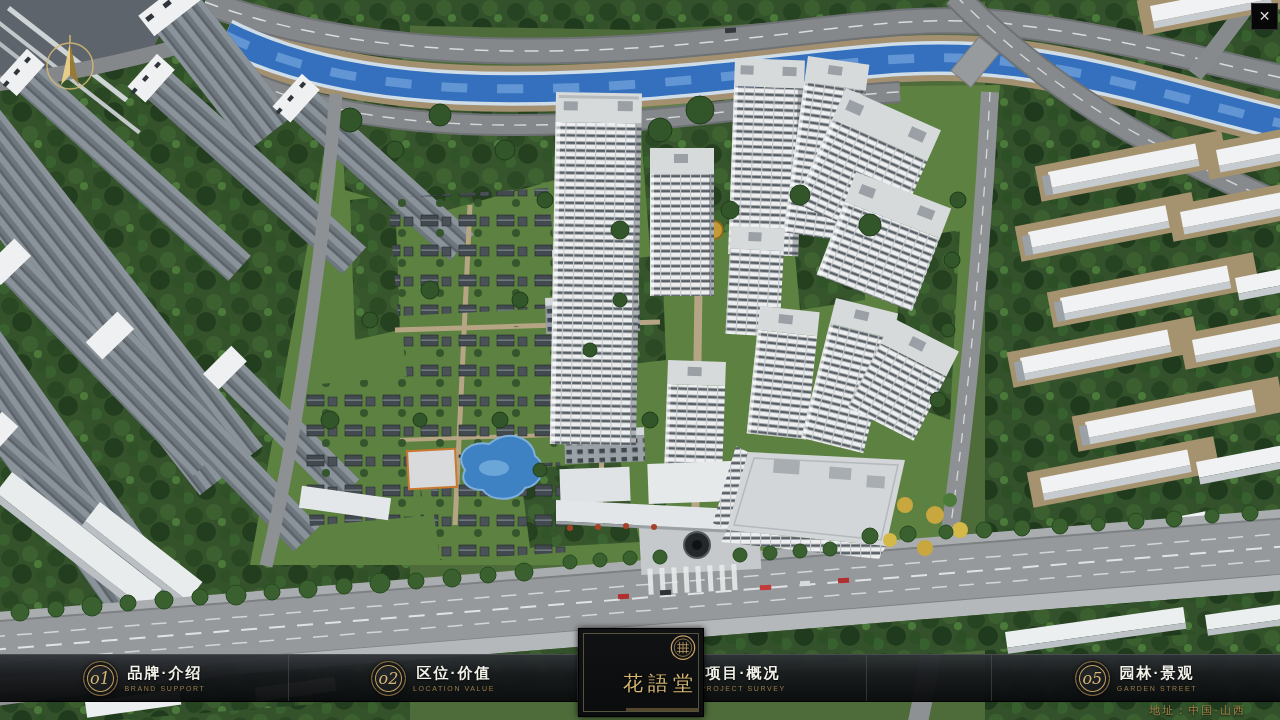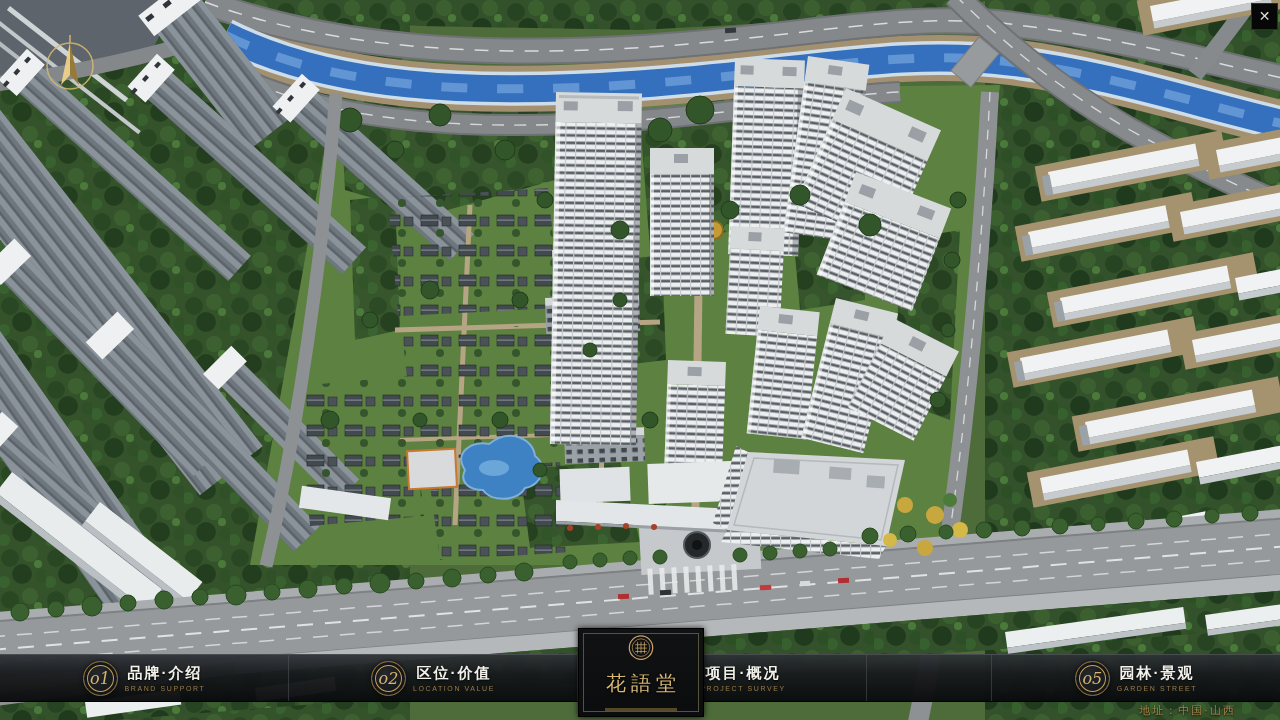--- a/index.html
+++ b/index.html
@@ -32,27 +32,27 @@
   .cn{color:#f2f2ea;font-size:15px;font-weight:bold;letter-spacing:2px;white-space:nowrap;
       text-shadow:0 1px 2px #000;}
   .en{color:#9a7c48;font-size:7px;letter-spacing:1.6px;margin-top:4px;white-space:nowrap;
       border-top:1px solid rgba(154,124,72,.0);}
 
   
   .logo-plaque{position:absolute;left:50%;margin-left:-62px;bottom:3px;width:124px;height:87px;z-index:2;
     background:linear-gradient(180deg,#101213,#0a0c0d);border:1px solid #000;
     box-shadow:0 0 6px rgba(0,0,0,.8);cursor:pointer;}
   .plaque-frame{position:absolute;inset:4px;border:1px solid #55523e;
-    display:flex;flex-direction:column;align-items:center;justify-content:center;gap:8px;}
+    display:flex;flex-direction:column;align-items:flex-end;justify-content:center;gap:8px;}
   .logo-cn{color:#d8b874;font-family:"DejaVu Serif",serif;font-size:20px;letter-spacing:5px;
     text-indent:5px;text-shadow:0 1px 2px #000;margin-top:1px;}
   .logo-tagline{width:72px;height:3px;background:rgba(160,132,72,.5);margin-top:3px;}
 
   
-  .address{position:absolute;right:44px;bottom:2px;z-index:2;color:#a8854a;font-size:11px;
+  .address{position:absolute;right:34px;bottom:2px;z-index:2;color:#a8854a;font-size:11px;
     letter-spacing:2px;text-shadow:0 1px 2px #000;}
 </style>
 </head>
 <body>
 
 <div class="stage">
 
 <svg class="scene" viewBox="0 0 1280 720" xmlns="http://www.w3.org/2000/svg">
   <defs>
     <pattern id="forest" width="46" height="42" patternUnits="userSpaceOnUse">

